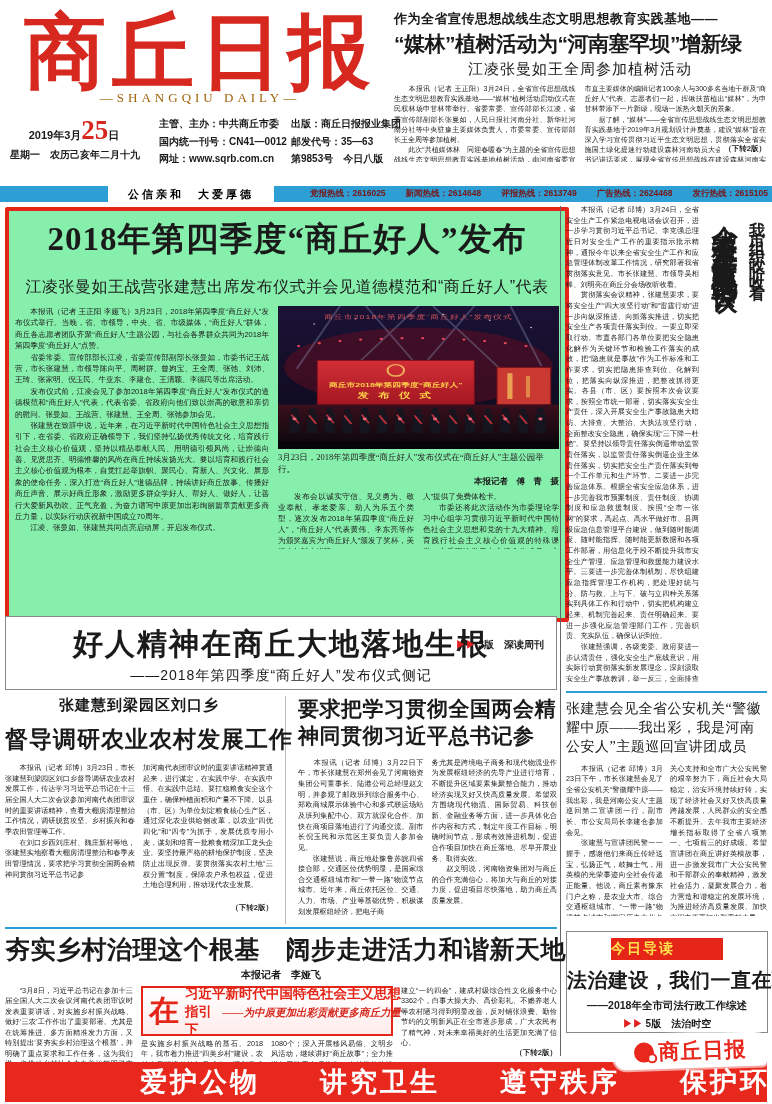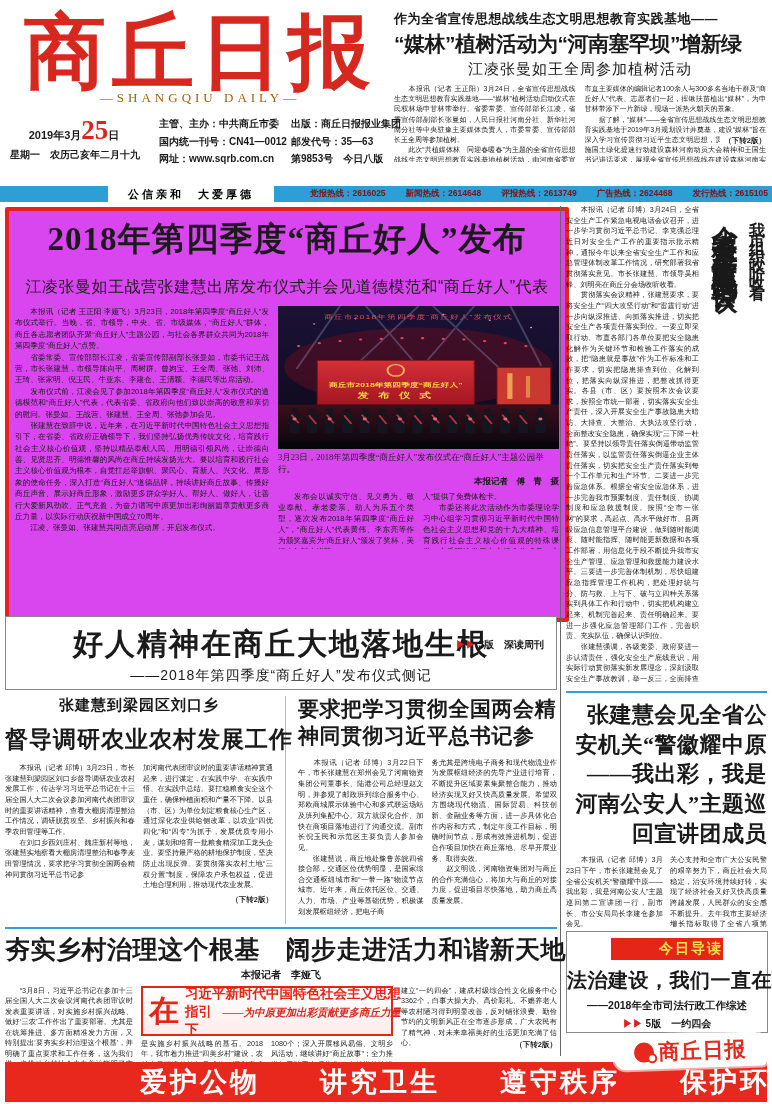--- a/index.html
+++ b/index.html
@@ -17,52 +17,52 @@
   .mh-info{width:128px;font-size:10px;font-weight:bold;line-height:1.75;padding-left:4px;}
   .mh-info div{white-space:nowrap;margin-left:17px;}
 
   
   .top-story{position:absolute;left:394px;top:10px;width:372px;height:172px;}
   .ts-kicker{font-size:13px;font-weight:bold;letter-spacing:.5px;}
   .ts-headline{font-size:21px;font-weight:900;line-height:1.15;margin-top:4px;white-space:nowrap;letter-spacing:-.5px;}
   .ts-subhead{text-align:center;font-size:15px;margin:4px 0 5px;letter-spacing:1px;}
   .ts-body{display:flex;gap:9px;height:78px;position:relative;}
   .ts-body .col{flex:1;font-size:7px;line-height:1.45;text-align:justify;white-space:pre-line;overflow:hidden;}
-  .jump{position:absolute;right:0;bottom:16px;background:#fff;font-size:7.5px;font-weight:bold;padding-left:4px;}
+  .jump{position:absolute;right:0;bottom:8px;background:#fff;font-size:7.5px;font-weight:bold;padding-left:4px;}
 
   
   .hotline-bar{position:absolute;left:0;top:186px;width:772px;height:16px;display:flex;align-items:stretch;}
   .hb-seg1{width:108px;background:#2d9fd5;}
   .hb-motto{background:#fff;color:#000;font-weight:bold;font-size:11px;letter-spacing:3px;display:flex;align-items:center;padding:0 20px;white-space:nowrap;}
   .hb-rest{flex:1;background:#2d9fd5;display:flex;align-items:center;gap:20px;padding-left:36px;}
   .hb-rest span{font-size:8.5px;font-weight:bold;color:#7a1616;white-space:nowrap;}
 
   
-  .main-box{position:absolute;left:5px;top:207px;width:544px;height:397px;border:4px solid #e52518;border-radius:2px;padding:6px 6px 4px;background:#d946ef;}
+  .main-box{position:absolute;left:5px;top:207px;width:544px;height:397px;border:4px solid #e52518;border-radius:2px;padding:6px 6px 4px;background:#86efac;}
   .mb-headline{text-align:center;font-family:"Liberation Serif",serif;font-weight:900;font-size:33px;letter-spacing:1px;white-space:nowrap;}
   .mb-subhead{text-align:center;font-size:16px;margin-top:15px;letter-spacing:.5px;white-space:nowrap;}
   .mb-content{display:flex;gap:9px;margin-top:8px;}
   .mb-col1{width:254px;font-size:7.6px;line-height:1.5;text-align:justify;white-space:pre-line;overflow:hidden;height:316px;}
   .mb-right{flex:1;display:flex;flex-direction:column;}
   .photo{width:100%;height:143px;position:relative;background:#0d0a20;}
   .photo svg{display:block;width:100%;height:100%;}
   .caption{font-family:"Liberation Serif",serif;font-size:8.5px;line-height:1.4;margin-top:3px;color:#222;}
   .credit{text-align:right;font-weight:bold;font-size:8.5px;font-family:"Liberation Serif",serif;}
   .mb-subcols{display:flex;gap:9px;margin-top:3px;height:58px;}
   .mb-subcols .col{flex:1;font-size:7.6px;line-height:1.45;text-align:justify;white-space:pre-line;overflow:hidden;}
 
   
   .vline-main{position:absolute;left:560px;top:206px;height:850px;border-left:1px solid #666;}
   .right-col{position:absolute;left:566px;top:205px;width:201px;}
   .safety{display:flex;height:478px;gap:3px;}
   .sa-body{flex:1;font-size:7.2px;line-height:1.48;text-align:justify;white-space:pre-line;overflow:hidden;}
   .sa-head{writing-mode:vertical-rl;font-family:"Liberation Serif",serif;font-weight:900;font-size:26px;letter-spacing:4px;line-height:1.05;width:36px;text-align:start;}
   .sa-kicker{writing-mode:vertical-rl;font-weight:900;font-size:16px;letter-spacing:9px;width:26px;padding-top:4px;}
   .blue-div{border-top:2px solid #2d9fd5;margin:8px 0 7px;}
-  .pb-headline{font-family:"Liberation Serif",serif;font-weight:700;font-size:22px;line-height:1.35;letter-spacing:.5px;text-align:right;}
+  .pb-headline{font-family:"Liberation Serif",serif;font-weight:400;font-size:14px;line-height:1.35;letter-spacing:.5px;}
   .pb-body{display:flex;gap:7px;margin-top:7px;height:152px;}
   .pb-body .col{flex:1;font-size:7.2px;line-height:1.48;text-align:justify;white-space:pre-line;overflow:hidden;}
 
   
   .banner-story{position:absolute;left:5px;top:616px;width:550px;height:72px;border:1px solid #888;background:#fff;}
   .bs-row{position:relative;text-align:center;margin-top:7px;}
   .bs-headline{font-family:"Liberation Serif",serif;font-weight:900;font-size:30px;letter-spacing:2px;white-space:nowrap;}
   .bs-ref{position:absolute;right:12px;top:14px;font-size:10px;font-weight:bold;white-space:nowrap;}
   .bs-ref .arrows{color:#e02020;}
   .bs-subhead{text-align:center;font-size:14px;margin-top:2px;letter-spacing:1px;}
@@ -95,21 +95,21 @@
   .gb-lines{flex:1;}
   .gb-l1{color:#e52518;font-weight:700;font-size:13.5px;white-space:nowrap;}
   .gb-l2{color:#e52518;font-weight:900;font-size:13.5px;display:flex;align-items:baseline;gap:8px;}
   .gb-slogan{color:#d6281e;font-family:"Liberation Serif",serif;font-style:italic;font-weight:bold;font-size:10.5px;white-space:nowrap;}
   .bl-subcols{display:flex;gap:8px;margin-top:3px;flex:1;}
   .bl-subcols .col{flex:1;font-size:7.2px;line-height:1.45;text-align:justify;white-space:pre-line;overflow:hidden;}
   .bl-c4{flex:1;}
 
   
   .today-guide{position:absolute;left:566px;top:931px;width:200px;height:100px;border:1px solid #888;background:#fff;}
-  .ribbon{width:112px;margin:6px auto 1px;background:#e52518;color:#ffe34d;font-weight:900;font-size:14px;text-align:right;letter-spacing:2px;padding:2px 0;position:relative;}
+  .ribbon{width:112px;margin:6px auto 1px;background:#e52518;color:#ffe34d;font-weight:900;font-size:14px;text-align:left;letter-spacing:2px;padding:2px 0;position:relative;}
   .ribbon::before,.ribbon::after{content:"";position:absolute;top:4px;width:16px;height:14px;background:#c21b10;z-index:-1;}
   .ribbon::before{left:-12px;transform:skewY(-8deg);}
   .ribbon::after{right:-12px;transform:skewY(8deg);}
   .tg-headline{font-family:"Liberation Serif",serif;font-weight:900;font-size:20px;text-align:center;margin-top:7px;letter-spacing:.5px;white-space:nowrap;}
   .tg-subhead{text-align:center;font-size:10.5px;font-weight:bold;margin-top:5px;}
   .tg-ref{text-align:center;font-size:10px;font-weight:bold;margin-top:4px;}
   .tg-ref .arrows{color:#e02020;}
   .editor-line{position:absolute;left:566px;top:1041px;width:200px;text-align:center;font-size:10px;font-weight:bold;}
 
   
@@ -393,21 +393,21 @@
       </div>
       <div class="bl-col bl-c4">建立“一约四会”，建成村级综合性文化服务中心3362个，白事大操大办、高价彩礼、不赡养老人等农村陋习得到明显改善，反对铺张浪费、勤俭节约的文明新风正在全市逐步形成，广大农民有了精气神，对未来幸福美好的生活更加充满了信心。</div>
       <div class="jump">（下转2版）</div>
     </div>
   </div>
 
   <div class="today-guide">
     <div class="ribbon">今日导读</div>
     <div class="tg-headline">法治建设，我们一直在现场</div>
     <div class="tg-subhead">——2018年全市司法行政工作综述</div>
-    <div class="tg-ref"><span class="arrows">▶▶</span> <span>5版　一约四会</span></div>
+    <div class="tg-ref"><span class="arrows">▶▶</span> <span>5版　法治时空</span></div>
   </div>
   <div class="editor-line">【编辑　王义才】</div>
 
   <div class="bottom-bar">
     <div class="bb-slogans">爱护公物　　讲究卫生　　遵守秩序　　保护环境</div>
   </div>
   <div class="brand-box">
     <span class="brand-icon"></span>
     <span class="brand-text">商丘日报</span>
   </div>

